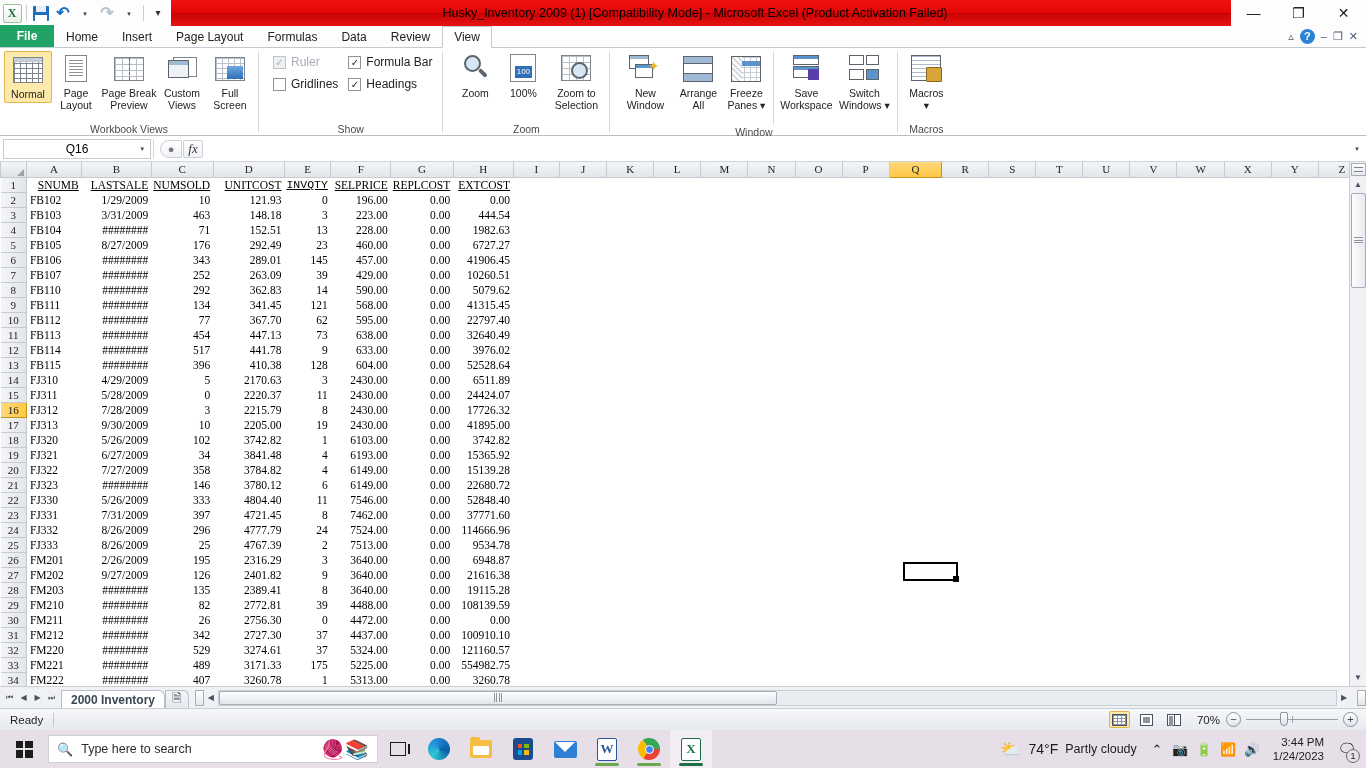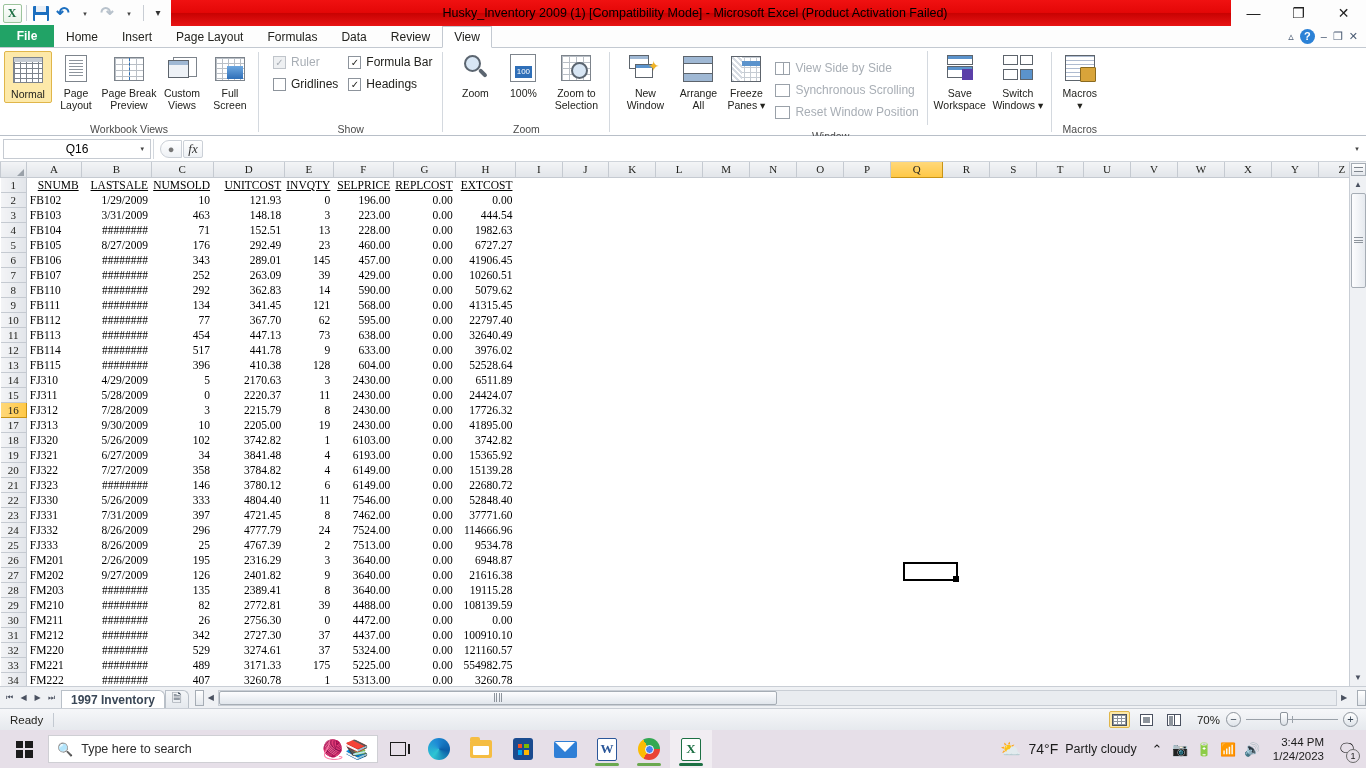--- a/index.html
+++ b/index.html
@@ -662,34 +662,20 @@
       </div>
       <div class="bigbtn">
         <div class="bigico">
             <div class="ico-freeze"></div>
           </div>
         <span>Freeze</span>
         <span>Panes ▾</span>
       </div>
 
 
-      <div class="window-col">
-        <div class="smallbtn dis">
-          <span class="sb-ico ico-vsbs"></span>
-          <span>View Side by Side</span>
-        </div>
-        <div class="smallbtn dis">
-          <span class="sb-ico ico-sync"></span>
-          <span>Synchronous Scrolling</span>
-        </div>
-        <div class="smallbtn dis">
-          <span class="sb-ico ico-reset"></span>
-          <span>Reset Window Position</span>
-        </div>
-      </div>
 
       <div style="width:1px;height:74px;background:#d4d9df;margin:0 3px;"></div>
 
       <div class="bigbtn wide">
         <div class="bigico">
           <div class="ico-save-ws">
               <div class="t"></div>
               <div class="b"></div>
               <div class="d"></div>
             </div>
@@ -777,21 +763,21 @@
           <td style="width: 50px;">Z</td>
         </tr>
     </thead>
     <tbody>
         <tr>
           <td class="rowhdr">1</td>
           <td class="cell num hdrrow" style="width: 56px;">SNUMB</td>
           <td class="cell num hdrrow" style="width: 70px;">LASTSALE</td>
           <td class="cell num hdrrow" style="width: 62px;">NUMSOLD</td>
           <td class="cell num hdrrow" style="width: 72px;">UNITCOST</td>
-          <td class="cell num hdrrow" style="width: 46px;">INVQTY</td>
+          <td class="cell num hdrrow" style="width: 46px; font-family: Liberation Mono, monospace;">INVQTY</td>
           <td class="cell num hdrrow" style="width: 60px;">SELPRICE</td>
           <td class="cell num hdrrow" style="width: 60px;">REPLCOST</td>
           <td class="cell num hdrrow" style="width: 60px;">EXTCOST</td>
           <td class="cell num hdrrow" style="width: 50px;"></td>
           <td class="cell num hdrrow" style="width: 50px;"></td>
           <td class="cell num hdrrow" style="width: 50px;"></td>
           <td class="cell num hdrrow" style="width: 50px;"></td>
           <td class="cell num hdrrow" style="width: 50px;"></td>
           <td class="cell num hdrrow" style="width: 50px;"></td>
           <td class="cell num hdrrow" style="width: 50px;"></td>
@@ -1777,21 +1763,21 @@
   <div class="vs-arrow">▼</div>
 </div>
 
 <div class="hbar">
   <div class="tabnav">
     <span>⏮</span>
     <span>◀</span>
     <span>▶</span>
     <span>⏭</span>
   </div>
-  <div class="sheettab">1997 Inventory</div>
+  <div class="sheettab">2000 Inventory</div>
   <div class="sheettab newtab">🗎</div>
   <div class="hsplit"></div>
   <div class="hs-arrow">◀</div>
   <div class="hs-track">
     <div class="hs-thumb"></div>
   </div>
   <div class="hs-arrow">▶</div>
   <div class="hsplit"></div>
 </div>
 

